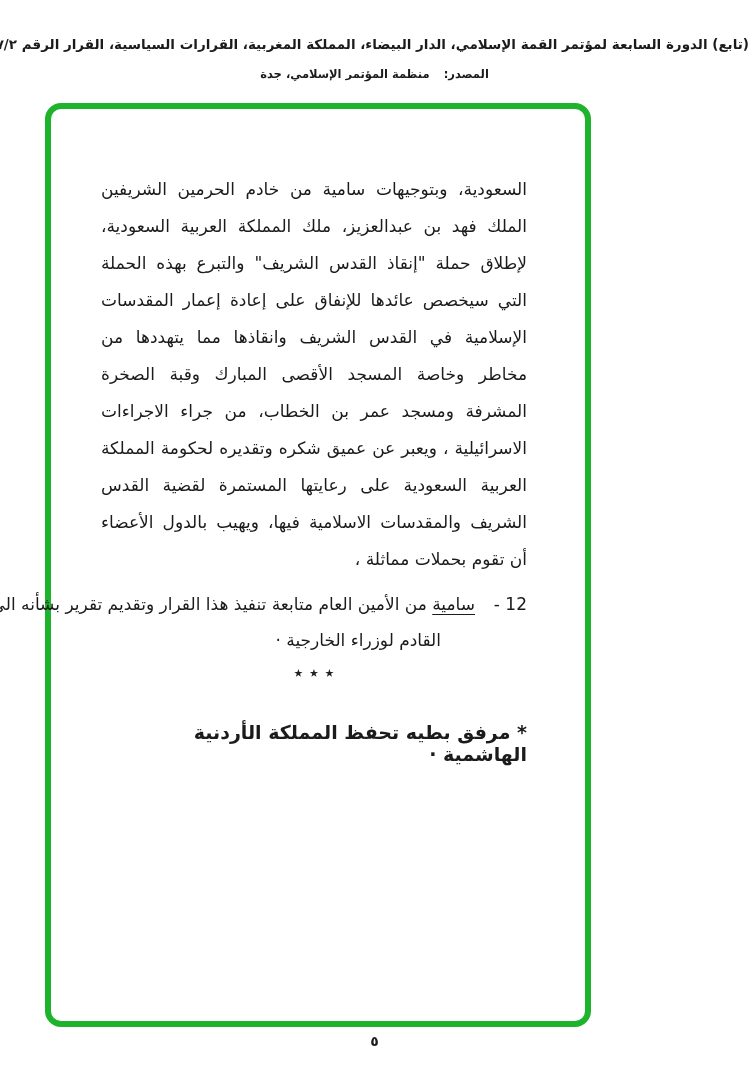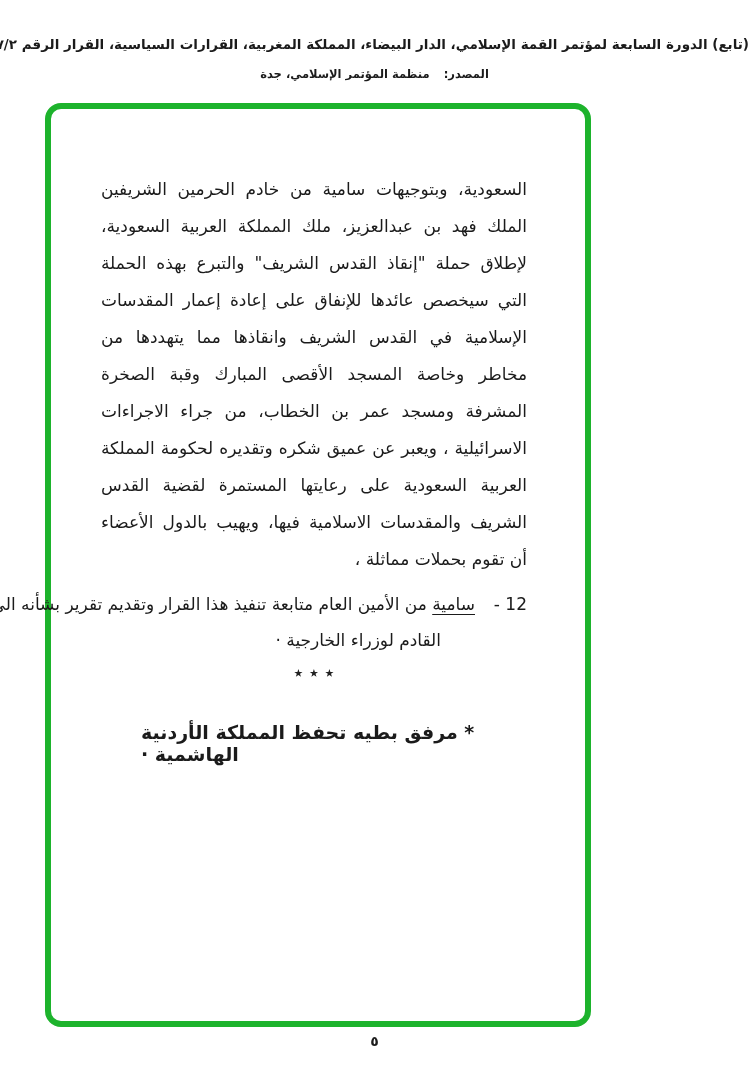--- a/index.html
+++ b/index.html
@@ -76,21 +76,21 @@
   .divider {
     text-align: center;
     font-size: 18px;
     margin-top: 4px;
     letter-spacing: 4px;
     color: #222;
   }
   .footnote {
     margin-top: 38px;
     margin-left: 40px;
-    text-align: left;
+    text-align: right;
     font-size: 19px;
     font-weight: bold;
     letter-spacing: 0.5px;
   }
   .page-number {
     position: absolute;
     top: 1033px;
     left: 0;
     width: 100%;
     text-align: center;

